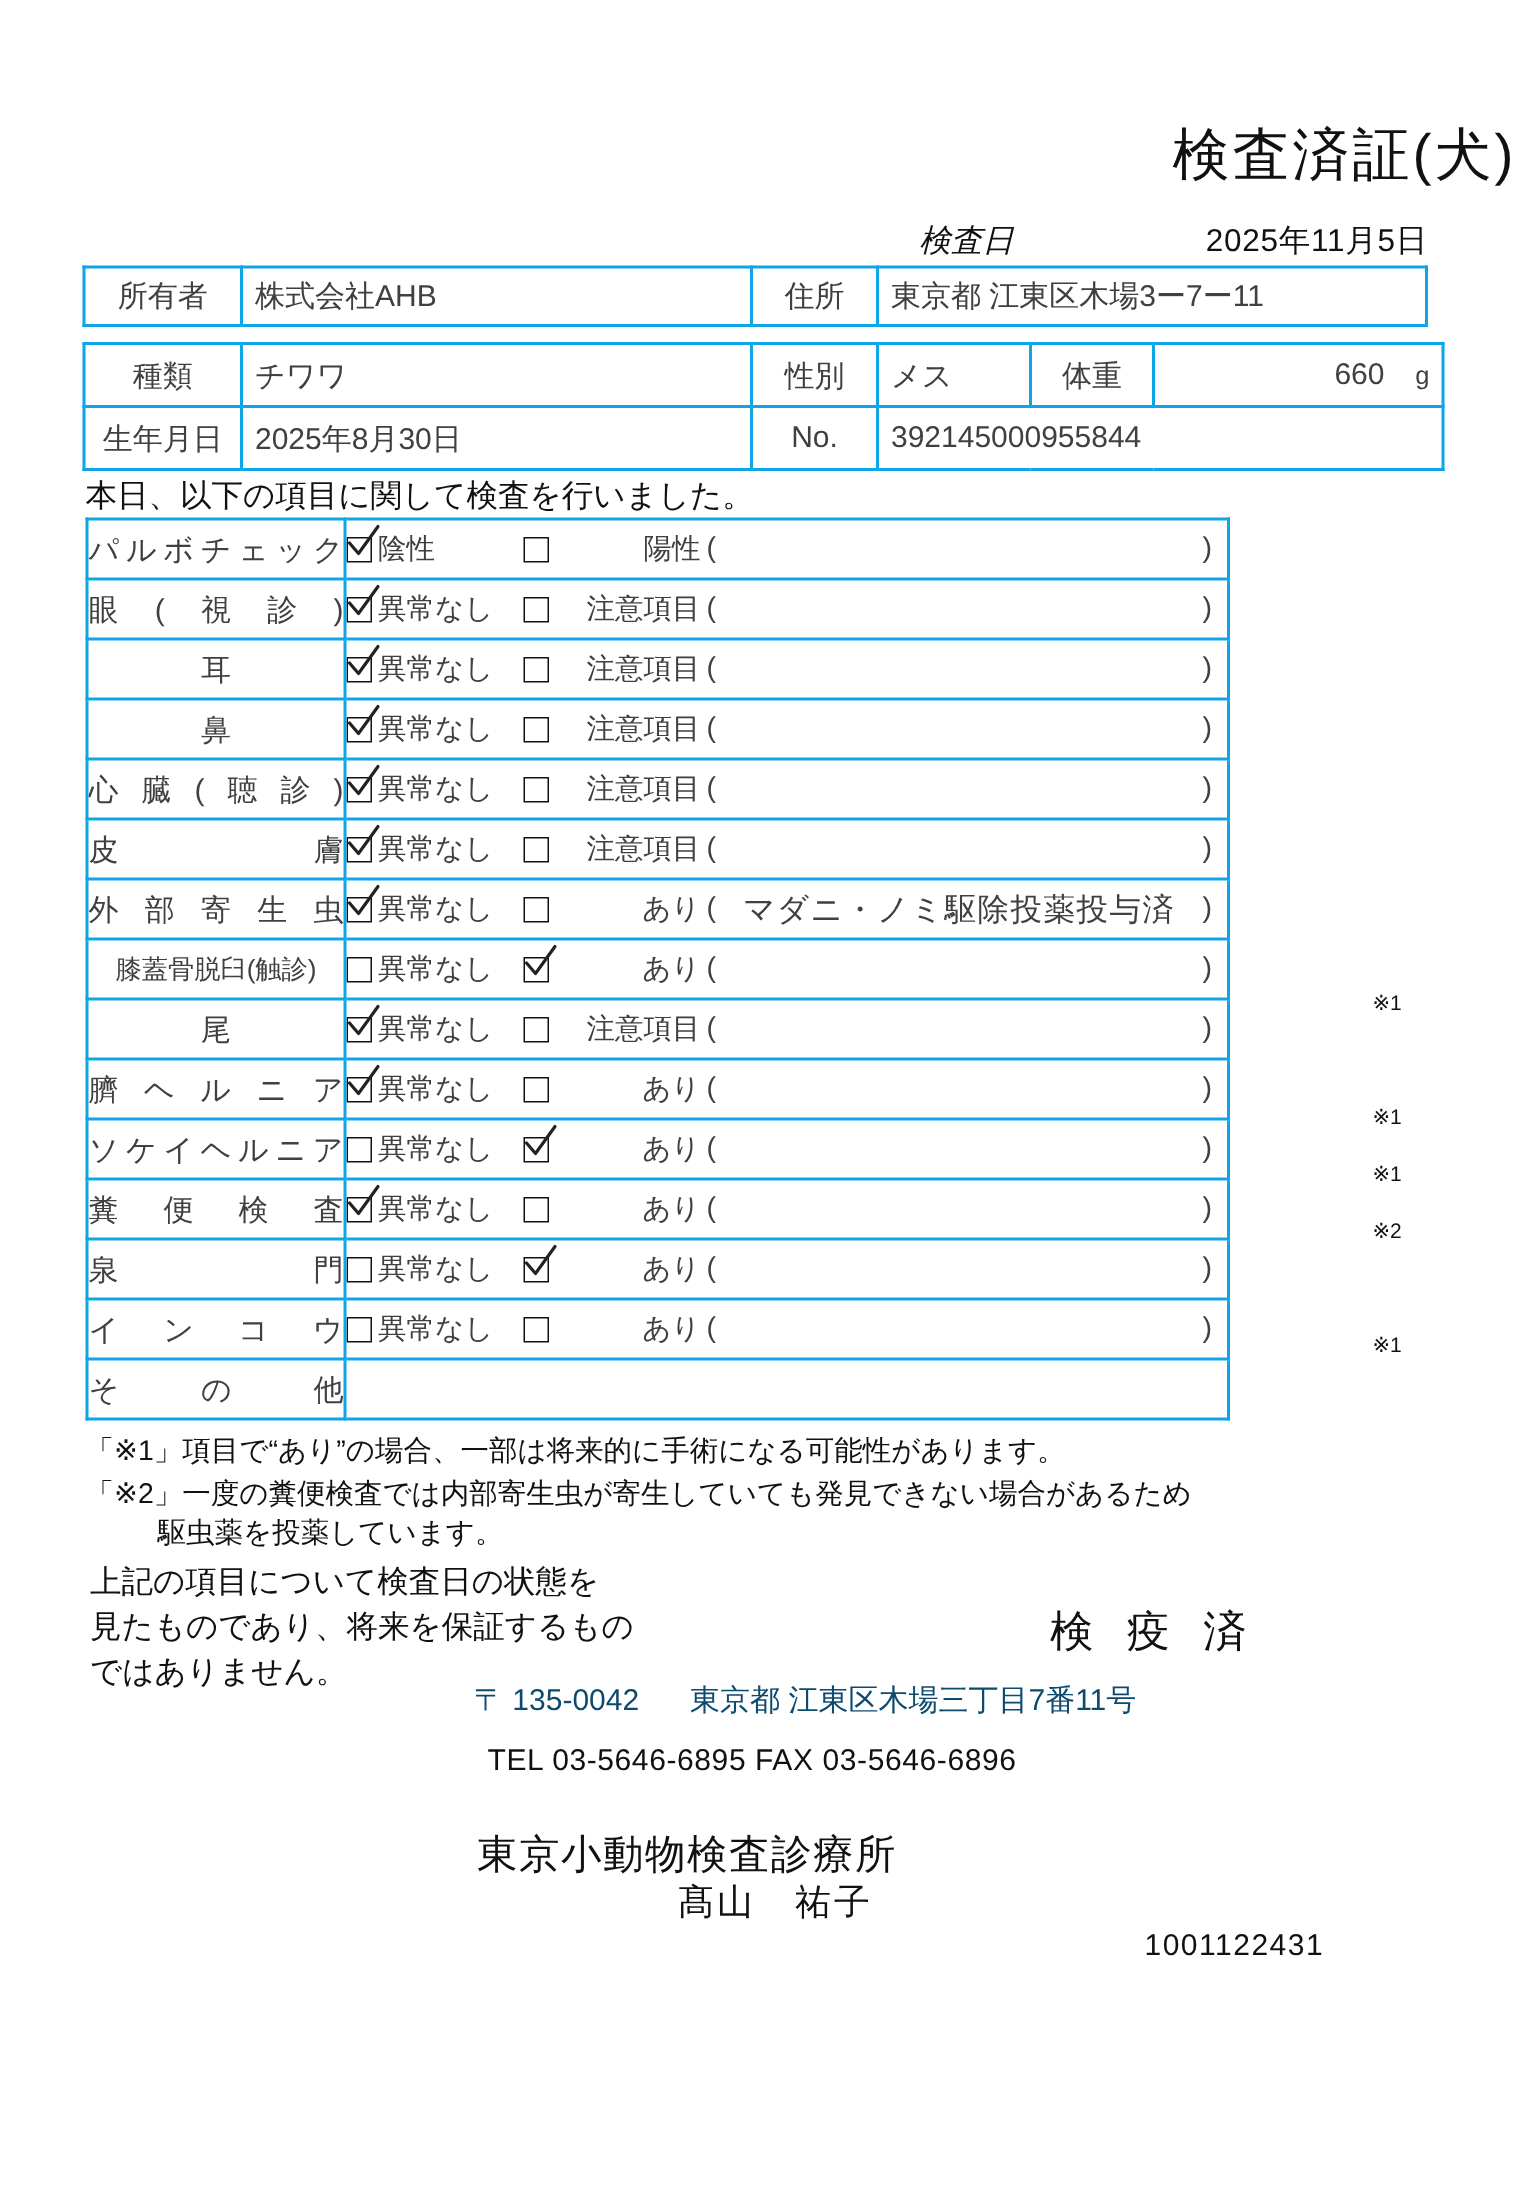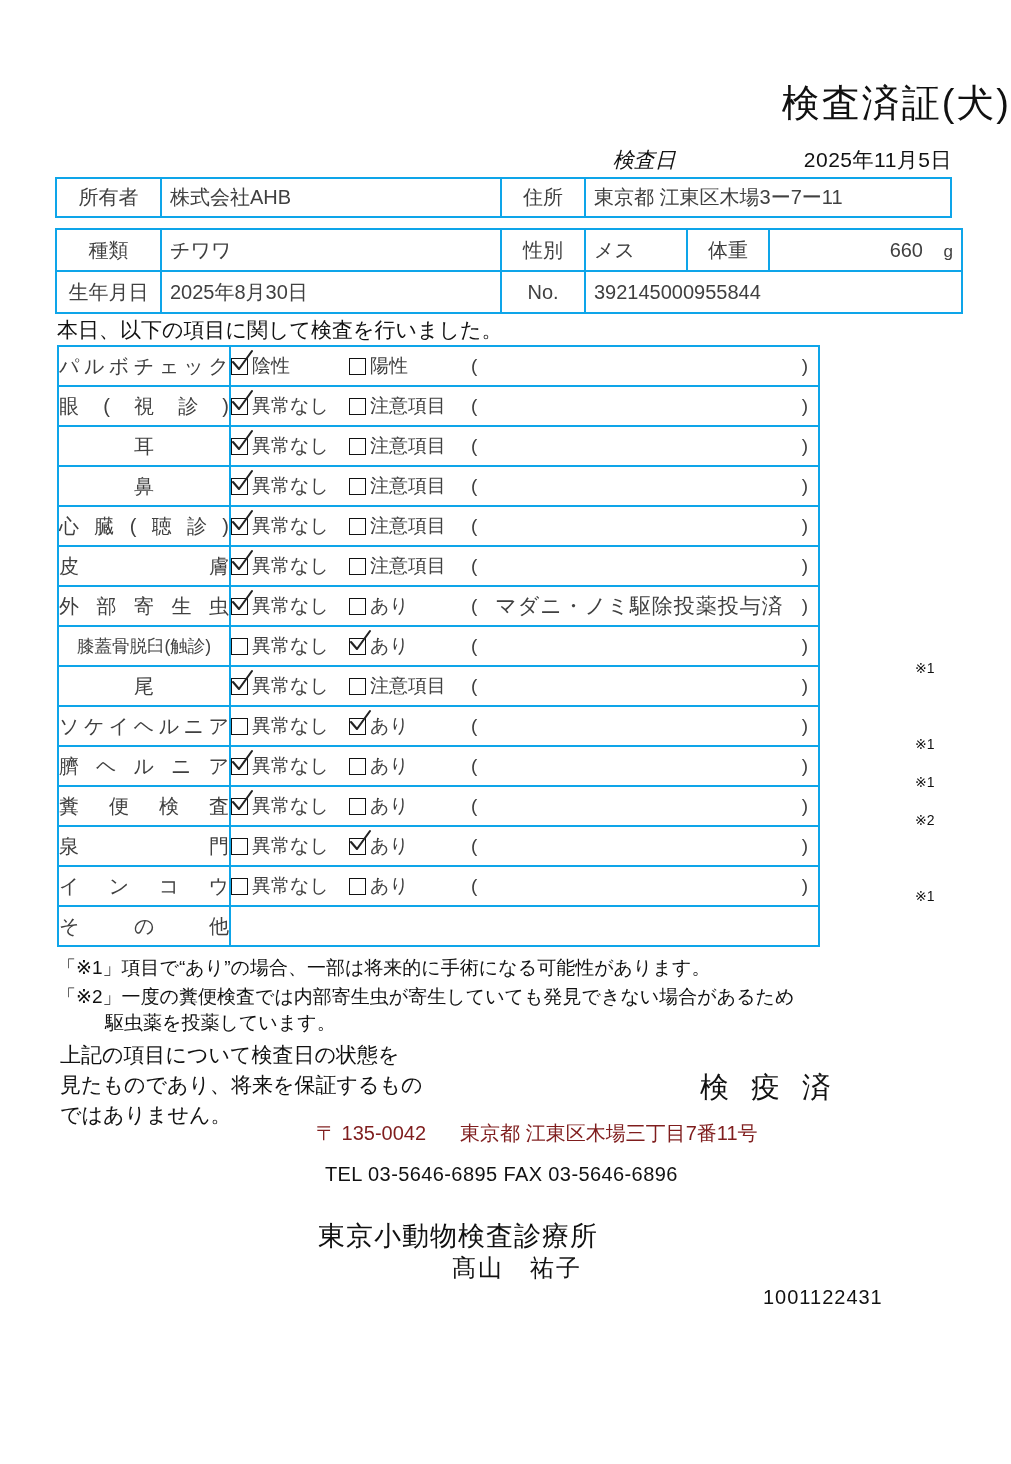--- a/index.html
+++ b/index.html
@@ -58,21 +58,21 @@
   .item-name{
     text-align:justify;text-align-last:justify;
     padding:0 6px 0 8px;font-size:19px;
   }
   .item-name.nojust{text-align:center;text-align-last:center;}
   .item-name.small{font-size:17.5px;text-align:center;text-align-last:center;}
   .opts{padding:0 0 0 6px;position:relative;}
   .optwrap{display:flex;align-items:center;}
   .opt{display:inline-flex;align-items:center;position:relative;font-size:19px;}
   .opt.o1{width:118px;}
-  .opt.o2{width:118px;}
+  .opt.o2{width:118px;justify-content:space-between;}
   .box{
     display:inline-block;width:15px;height:15px;
     border:1.6px solid #111;margin-right:4px;flex:none;position:relative;
   }
   .tick{position:absolute;left:-3px;top:-11px;width:26px;height:26px;pointer-events:none;}
   .paren{
     flex:1;display:flex;justify-content:space-between;align-items:center;
     font-size:19px;padding:0 10px 0 4px;
   }
   .paren .note{flex:1;text-align:center;font-size:21px;letter-spacing:1px;}
@@ -90,21 +90,21 @@
   .disclaimer{
     position:absolute;left:60px;top:1040px;font-size:21px;line-height:1.42;color:#111;
   }
 
   
   .stamp{
     position:absolute;left:700px;top:1068px;font-size:29px;letter-spacing:7px;color:#111;
   }
 
   
-  .addr{position:absolute;left:316px;top:1120px;font-size:20px;color:#7f1d1d;}
+  .addr{position:absolute;left:316px;top:1120px;font-size:20px;color:#0c4a6e;}
   .addr .zip{margin-right:34px;}
   .tel{position:absolute;left:325px;top:1163px;font-size:20px;letter-spacing:.4px;color:#111;}
   .clinic{position:absolute;left:318px;top:1218px;font-size:27px;letter-spacing:1px;color:#111;}
   .vet{position:absolute;left:452px;top:1252px;font-size:24px;letter-spacing:2px;color:#111;}
   .serial{position:absolute;left:763px;top:1286px;font-size:20px;letter-spacing:1px;color:#111;}
 </style>
 </head>
 <body>
 
 <div class="page">
@@ -380,57 +380,57 @@
               </span>
               <span class="paren">
                 <span>(</span>
                 <span class="note"></span>
                 <span>)</span>
               </span>
             </div>
           </td>
         </tr>
         <tr>
+          <td class="item-name">臍ヘルニア</td>
+          <td class="opts">
+            <div class="optwrap">
+              <span class="opt o1">
+                <span class="box">
+                  <svg class="tick" viewBox="0 0 26 26">
+                    <path d="M4 14 L10 21 L23 3" fill="none" stroke="#222" stroke-width="2.1" stroke-linecap="round" stroke-linejoin="round"></path>
+                  </svg>
+                </span>
+                <span>異常なし</span>
+              </span>
+              <span class="opt o2">
+                <span class="box"></span>
+                <span>あり</span>
+              </span>
+              <span class="paren">
+                <span>(</span>
+                <span class="note"></span>
+                <span>)</span>
+              </span>
+            </div>
+          </td>
+        </tr>
+        <tr>
           <td class="item-name">ソケイヘルニア</td>
           <td class="opts">
             <div class="optwrap">
               <span class="opt o1">
                 <span class="box"></span>
                 <span>異常なし</span>
               </span>
               <span class="opt o2">
                 <span class="box">
                   <svg class="tick" viewBox="0 0 26 26">
                     <path d="M4 14 L10 21 L23 3" fill="none" stroke="#222" stroke-width="2.1" stroke-linecap="round" stroke-linejoin="round"></path>
                   </svg>
                 </span>
-                <span>あり</span>
-              </span>
-              <span class="paren">
-                <span>(</span>
-                <span class="note"></span>
-                <span>)</span>
-              </span>
-            </div>
-          </td>
-        </tr>
-        <tr>
-          <td class="item-name">臍ヘルニア</td>
-          <td class="opts">
-            <div class="optwrap">
-              <span class="opt o1">
-                <span class="box">
-                  <svg class="tick" viewBox="0 0 26 26">
-                    <path d="M4 14 L10 21 L23 3" fill="none" stroke="#222" stroke-width="2.1" stroke-linecap="round" stroke-linejoin="round"></path>
-                  </svg>
-                </span>
-                <span>異常なし</span>
-              </span>
-              <span class="opt o2">
-                <span class="box"></span>
                 <span>あり</span>
               </span>
               <span class="paren">
                 <span>(</span>
                 <span class="note"></span>
                 <span>)</span>
               </span>
             </div>
           </td>
         </tr>

